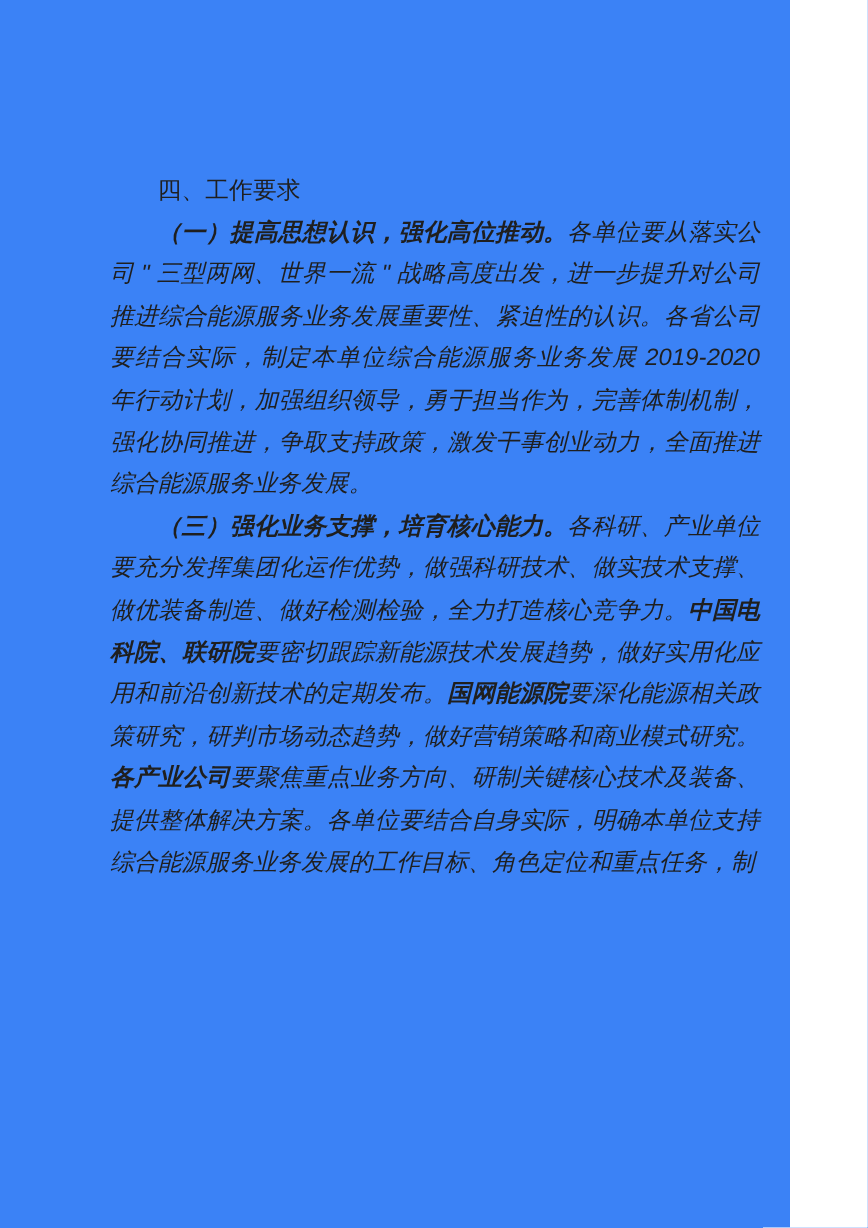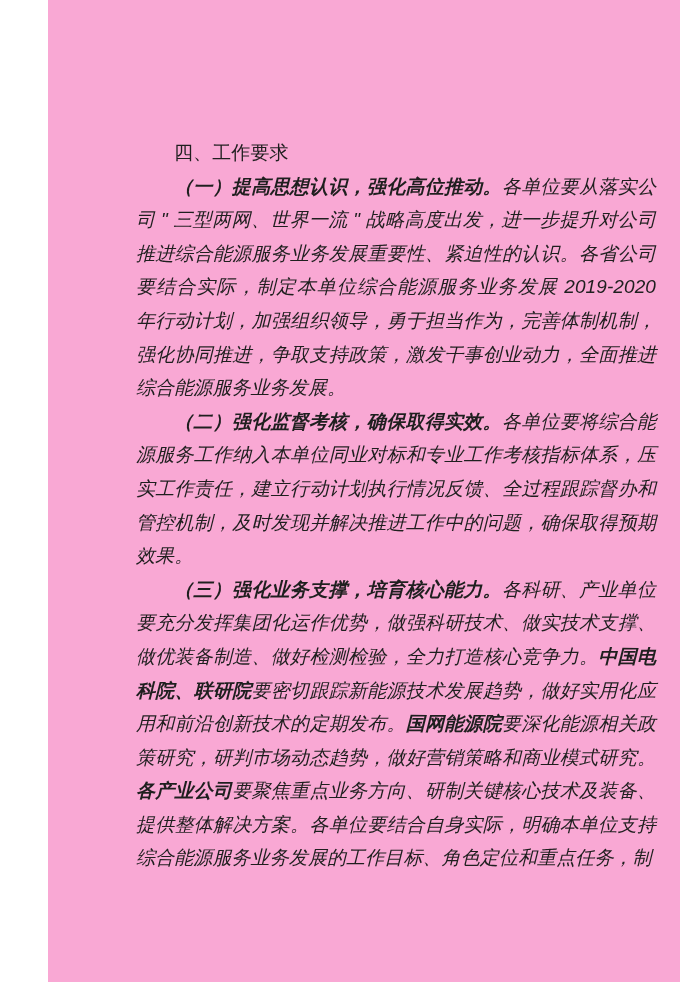--- a/index.html
+++ b/index.html
@@ -9,23 +9,22 @@
   }
   body {
     width: 694px;
     height: 982px;
     font-family: "Liberation Sans", sans-serif;
   }
   .page {
     position: relative;
     width: 632px;
     height: 982px;
-    background: #f9a8d4;
+    background: #3b82f6;
     overflow: hidden;
-    margin-left: 48px;
   }
   .doc-body {
     position: absolute;
     left: 88px;
     top: 136px;
     width: 520px;
     color: #1f1f1f;
     font-size: 19px;
     line-height: 33.6px;
     text-align: justify;
@@ -49,17 +48,16 @@
   }
 </style>
 </head>
 <body style="background: rgb(255, 255, 255);">
 
 <div class="page">
   <div class="doc-body" style="color: rgb(31, 31, 31);">
     <p class="para heading">四、工作要求</p>
     <div>
         <p class="para"><span class="run b">（一）提高思想认识，强化高位推动。</span><span class="run">各单位要从落实公司 " 三型两网、世界一流 " 战略高度出发，进一步提升对公司推进综合能源服务业务发展重要性、紧迫性的认识。各省公司要结合实际，制定本单位综合能源服务业务发展 2019-2020 年行动计划，加强组织领导，勇于担当作为，完善体制机制，强化协同推进，争取支持政策，激发干事创业动力，全面推进综合能源服务业务发展。</span></p>
-        <p class="para"><span class="run b">（二）强化监督考核，确保取得实效。</span><span class="run">各单位要将综合能源服务工作纳入本单位同业对标和专业工作考核指标体系，压实工作责任，建立行动计划执行情况反馈、全过程跟踪督办和管控机制，及时发现并解决推进工作中的问题，确保取得预期效果。</span></p>
         <p class="para"><span class="run b">（三）强化业务支撑，培育核心能力。</span><span class="run">各科研、产业单位要充分发挥集团化运作优势，做强科研技术、做实技术支撑、做优装备制造、做好检测检验，全力打造核心竞争力。</span><span class="run b">中国电科院、联研院</span><span class="run">要密切跟踪新能源技术发展趋势，做好实用化应用和前沿创新技术的定期发布。</span><span class="run b">国网能源院</span><span class="run">要深化能源相关政策研究，研判市场动态趋势，做好营销策略和商业模式研究。</span><span class="run b">各产业公司</span><span class="run">要聚焦重点业务方向、研制关键核心技术及装备、提供整体解决方案。各单位要结合自身实际，明确本单位支持综合能源服务业务发展的工作目标、角色定位和重点任务，制</span></p>
       </div>
   </div>
 </div>
 
 </body></html>

